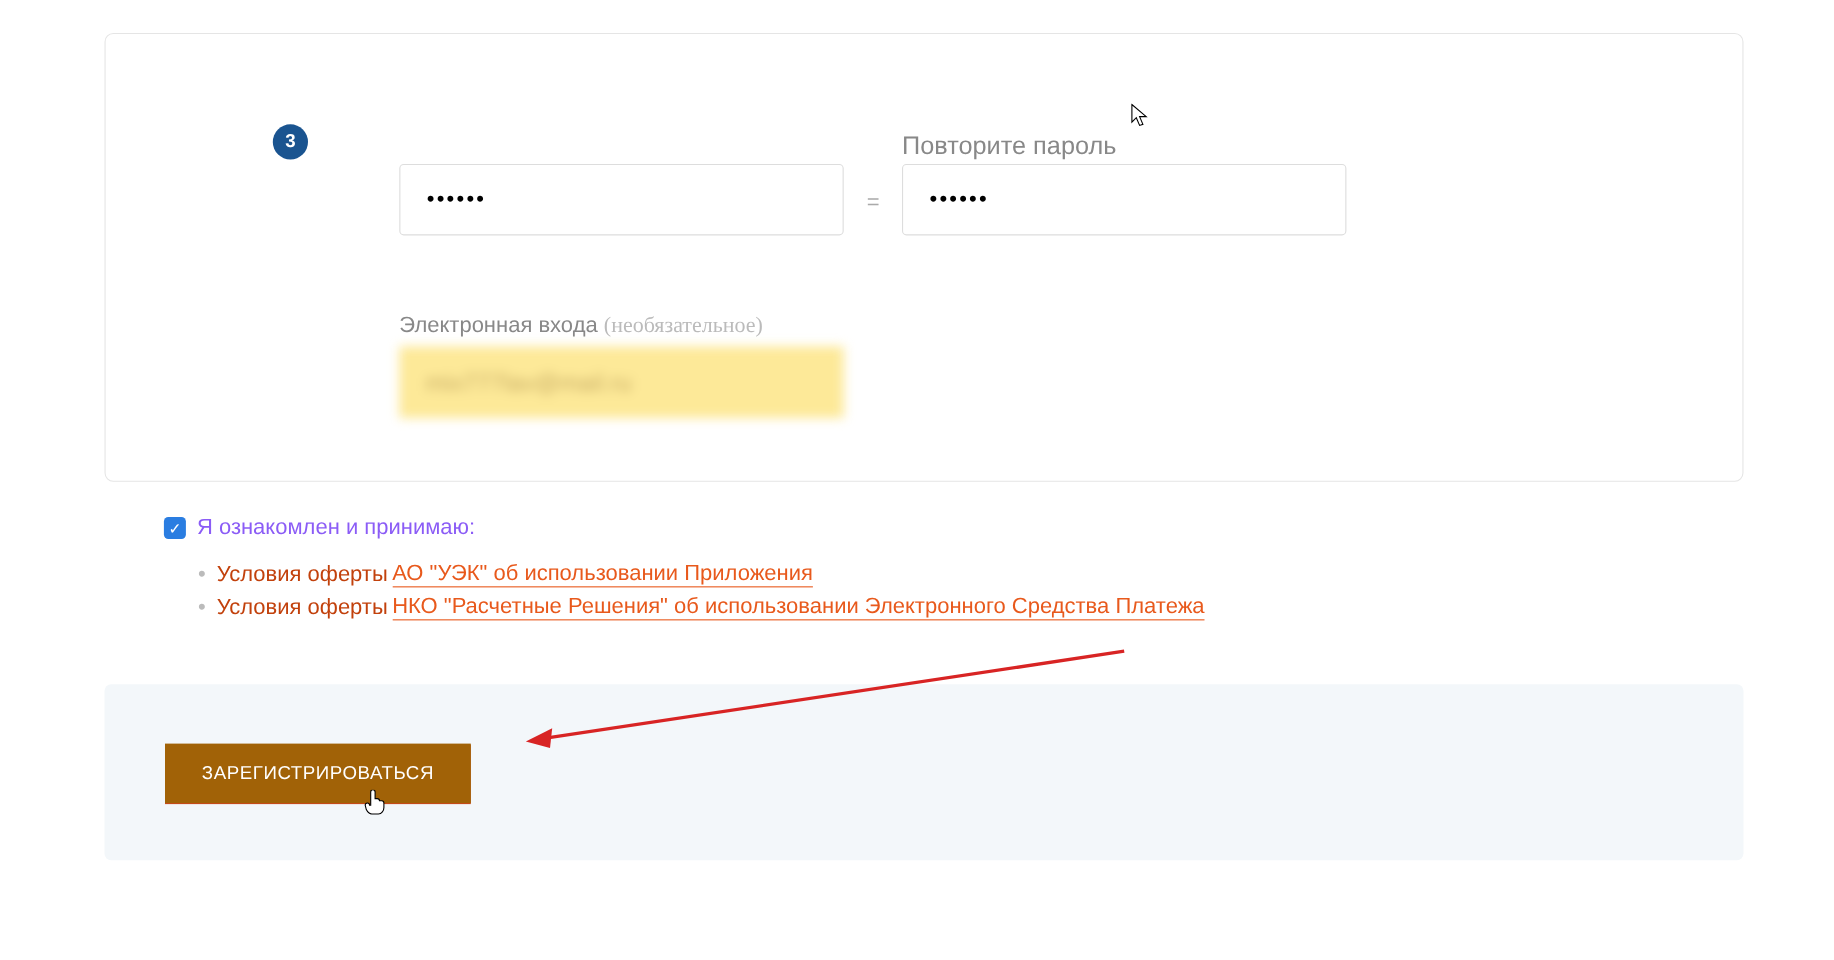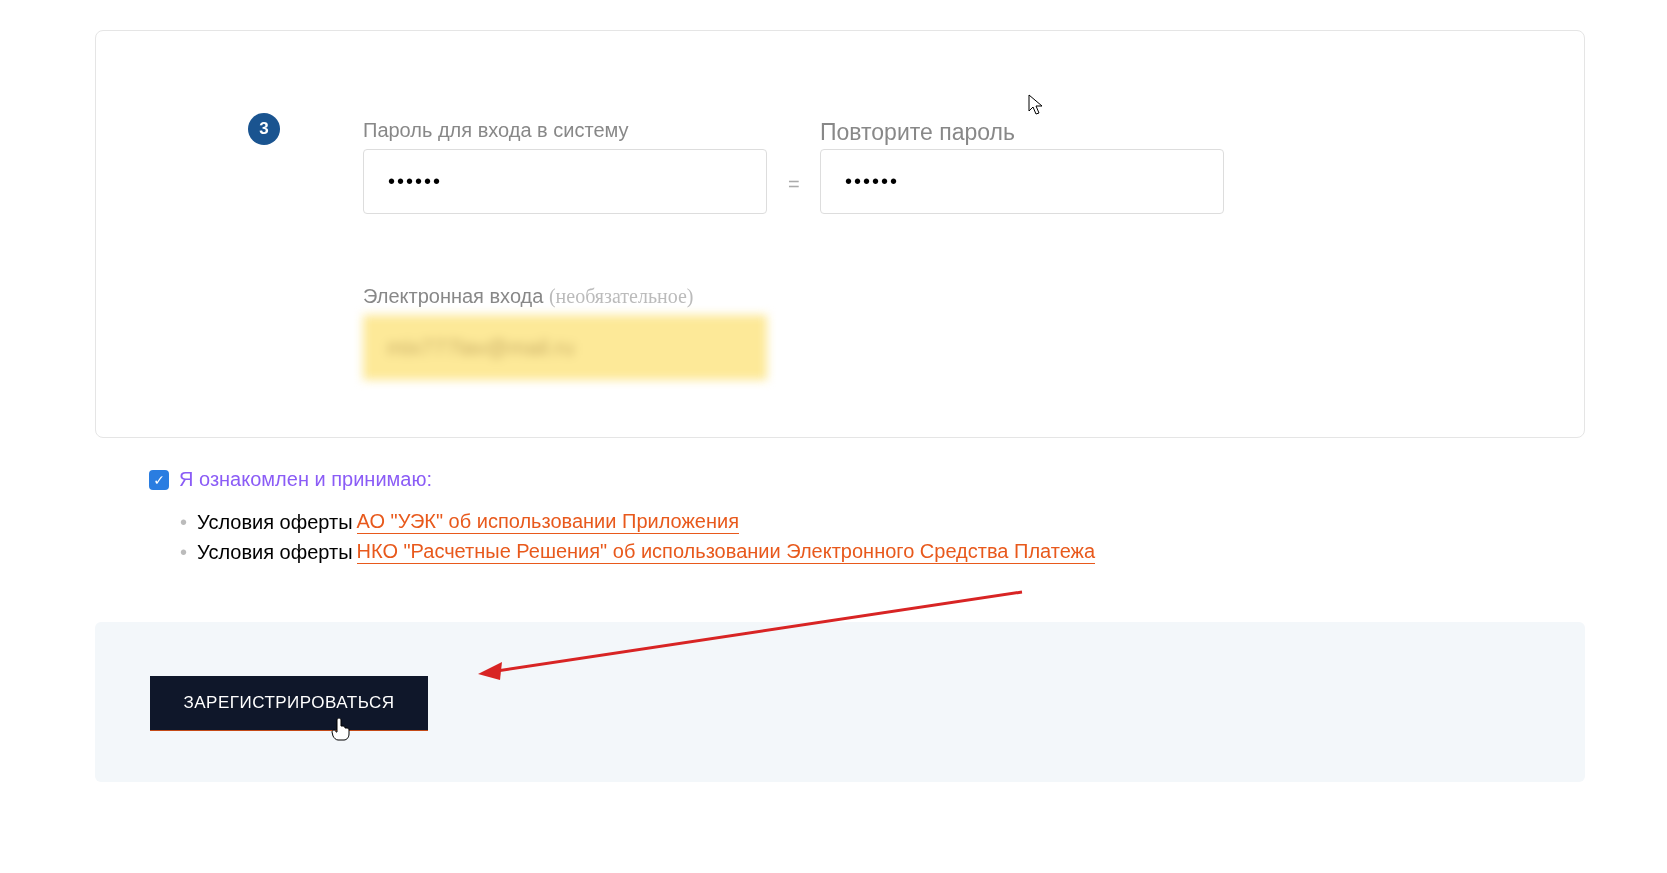--- a/index.html
+++ b/index.html
@@ -143,21 +143,21 @@
       margin-bottom: 6px;
       display: flex;
       align-items: center;
     }
     .bullet {
       color: #bbb;
       margin-right: 10px;
       font-size: 20px;
     }
     .terms-prefix {
-      color: #000000;
+      color: #c2410c;
       text-align: right;
     }
     .terms-link {
       color: #e8591c;
       border-bottom: 1px solid #e8591c;
       cursor: pointer;
       margin-left: 4px;
     }
     .submit-panel {
       position: absolute;
@@ -167,21 +167,21 @@
       height: 160px;
       background: #f3f7fa;
       border-radius: 6px;
     }
     .submit-button {
       position: absolute;
       left: 55px;
       top: 54px;
       width: 278px;
       height: 54px;
-      background: #0f172a;
+      background: #a16207;
       color: #fff;
       border: none;
       font-size: 17px;
       font-weight: normal;
       letter-spacing: 0.5px;
       cursor: pointer;
       box-shadow: 0 1px 0 #c44a17;
     }
     .cursor-arrow {
       position: absolute;
@@ -201,21 +201,20 @@
       top: 587px;
       pointer-events: none;
     }
   </style>
 </head>
 <body>
 
 <div class="form-panel">
   <div class="step-badge">3</div>
 
-  <div class="label-password">Пароль для входа в систему</div>
   <input type="password" class="input-password" value="••••••" style="">
 
   <div class="equals-sign">=</div>
 
   <div class="label-password2">Повторите пароль</div>
   <input type="password" class="input-password2" value="••••••" style="">
 
   <div class="label-email">
     <span>Электронная входа </span><span class="label-email-optional">(необязательное)</span>
   </div>

